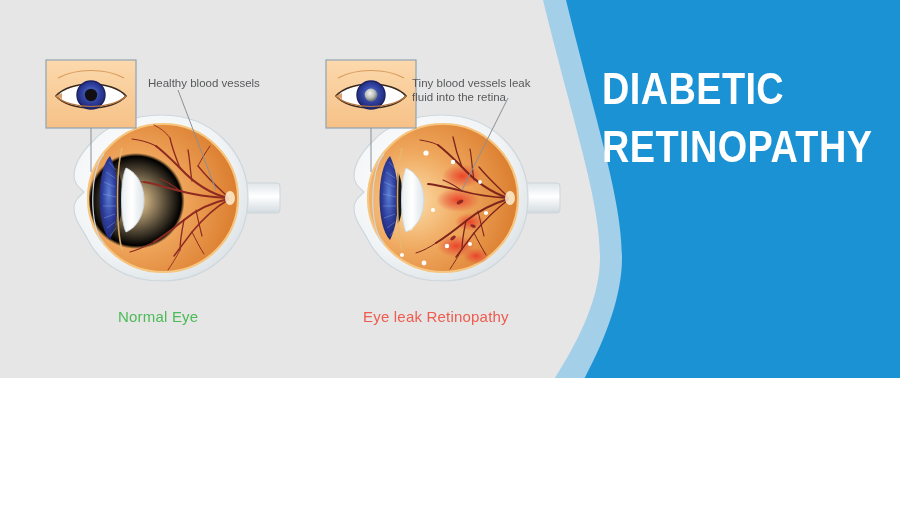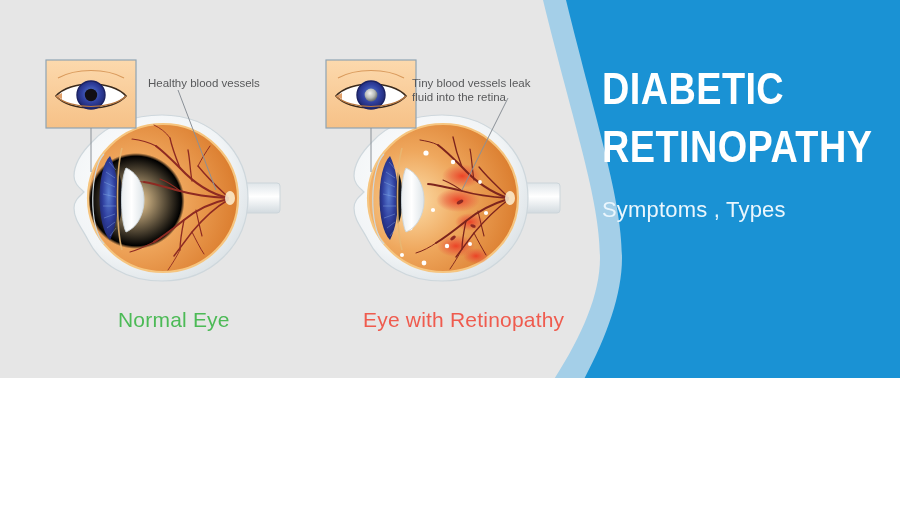--- a/index.html
+++ b/index.html
@@ -58,21 +58,21 @@
     width: 290px;
     height: 250px;
   }
   .eye-figure.normal { left: 30px; }
   .eye-figure.retino { left: 310px; }
   .eye-figure svg { display: block; }
 
   .fig-caption {
     position: absolute;
     top: 308px;
-    font-size: 21px;
+    font-size: 15px;
     font-weight: 400;
     letter-spacing: 0.2px;
     white-space: nowrap;
   }
   .fig-caption.normal { left: 118px; color: #4cba56; }
   .fig-caption.retino { left: 363px; color: #ef5b4e; }
 
   
   .callout {
     position: absolute;
@@ -399,24 +399,23 @@
       </g>
 
       <path d="M 61 78 L 61 122" fill="none" stroke="#8a9097" stroke-width="1"></path>
       <path d="M 198 48 L 152 140" fill="none" stroke="#8a9097" stroke-width="1"></path>
     </svg>
   </div>
   <div class="callout retino-vessels">
     <div>Tiny blood vessels leak</div>
     <div>fluid into the retina</div>
   </div>
-  <div class="fig-caption retino">Eye with Retinopathy</div>
+  <div class="fig-caption retino">Eye leak Retinopathy</div>
 
   <div class="headline-block">
     <div class="title-line">DIABETIC</div>
     <div class="title-line">RETINOPATHY</div>
     <div class="subtitle">
-      <div>Symptoms , Types</div>
     </div>
   </div>
 
 
 </div>
 
 </body></html>

